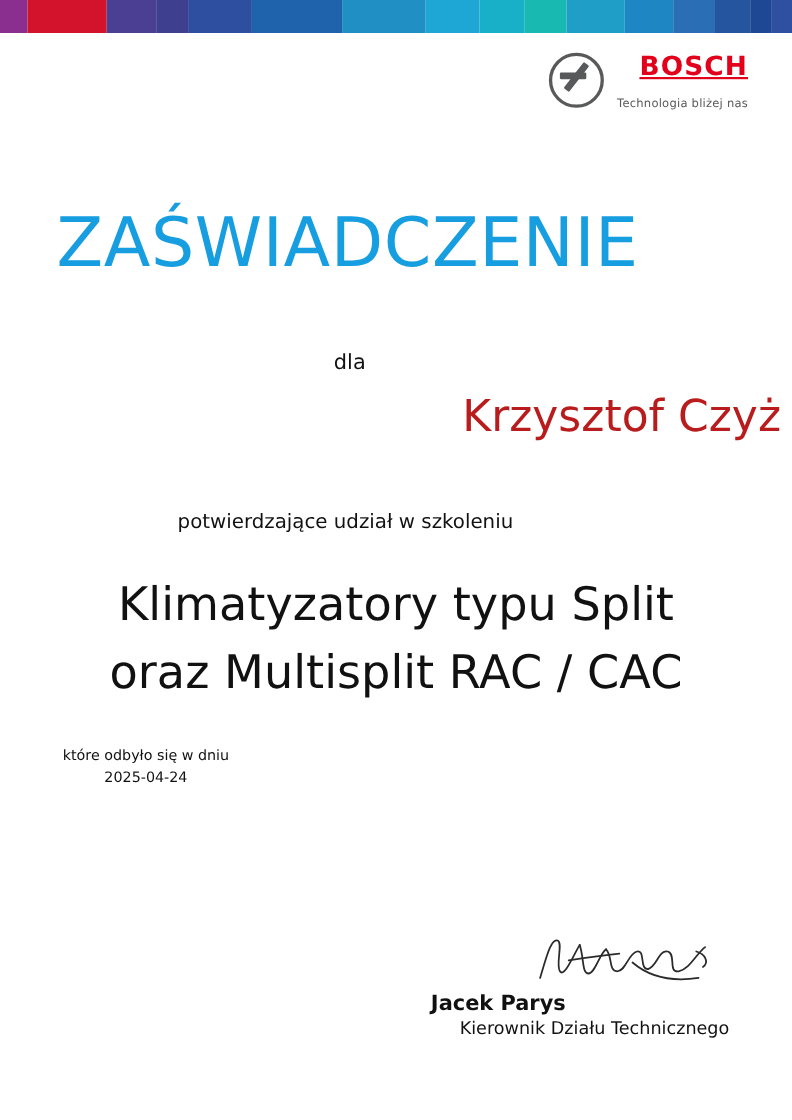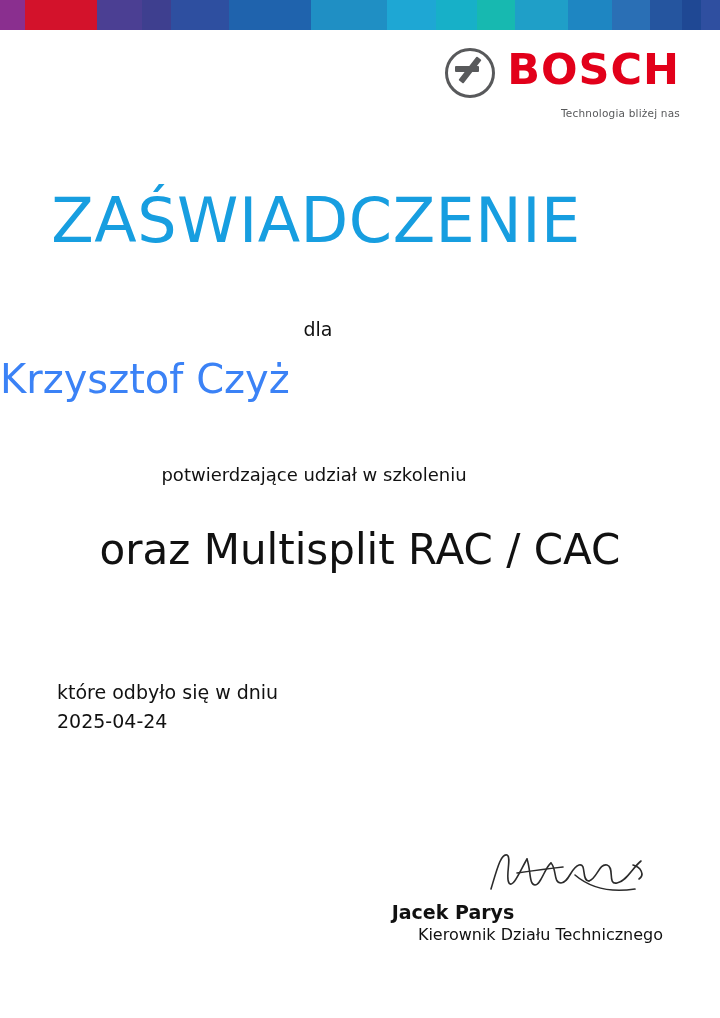--- a/index.html
+++ b/index.html
@@ -66,25 +66,26 @@
     background: #58595b;
     border-radius: 1px;
   }
   .logo-text {
     display: flex;
     flex-direction: column;
     align-items: flex-end;
   }
   .logo-word {
     font-family: "DejaVu Sans", "Liberation Sans", sans-serif;
-    font-size: 43px;
+    font-size: 24px;
     font-weight: 700;
     letter-spacing: 1px;
     color: #e2001a;
     line-height: 1;
+    text-decoration: underline;
   }
   .logo-tag {
     font-size: 10.5px;
     color: #58595b;
     margin-top: 16px;
     letter-spacing: 0.2px;
   }
 
   
   .cert-title {
@@ -106,24 +107,24 @@
     width: 636px;
     text-align: center;
     font-size: 19px;
     color: #111111;
   }
   .recipient {
     position: absolute;
     top: 356px;
     left: 0;
     width: 710px;
-    text-align: left;
+    text-align: right;
     font-size: 40px;
     font-weight: 400;
-    color: #3b82f6;
+    color: #b91c1c;
   }
   .confirm-line {
     position: absolute;
     top: 464px;
     left: 0;
     width: 628px;
     text-align: center;
     font-size: 18px;
     color: #111111;
   }
@@ -134,24 +135,24 @@
     width: 720px;
     text-align: center;
     font-size: 42px;
     line-height: 1.45;
     color: #111111;
   }
   .date-block {
     position: absolute;
     top: 678px;
     left: 57px;
-    font-size: 19px;
+    font-size: 13px;
     line-height: 1.5;
     color: #111111;
-    text-align: left;
+    text-align: center;
   }
 
   
   .signature-area {
     position: absolute;
     top: 845px;
     right: 57px;
     width: 420px;
     text-align: right;
   }
@@ -205,20 +206,21 @@
 
 <div class="cert-title">ZAŚWIADCZENIE</div>
 
 <div class="for-label">dla</div>
 
 <div class="recipient">Krzysztof Czyż</div>
 
 <div class="confirm-line">potwierdzające udział w szkoleniu</div>
 
 <div class="course">
+  <div>Klimatyzatory typu Split</div>
   <div>oraz Multisplit RAC / CAC</div>
 </div>
 
 <div class="date-block">
   <div>które odbyło się w dniu</div>
   <div>2025-04-24</div>
 </div>
 
 <div class="signature-area">
   <svg class="sig-svg" width="170" height="54" viewBox="0 0 170 54">

